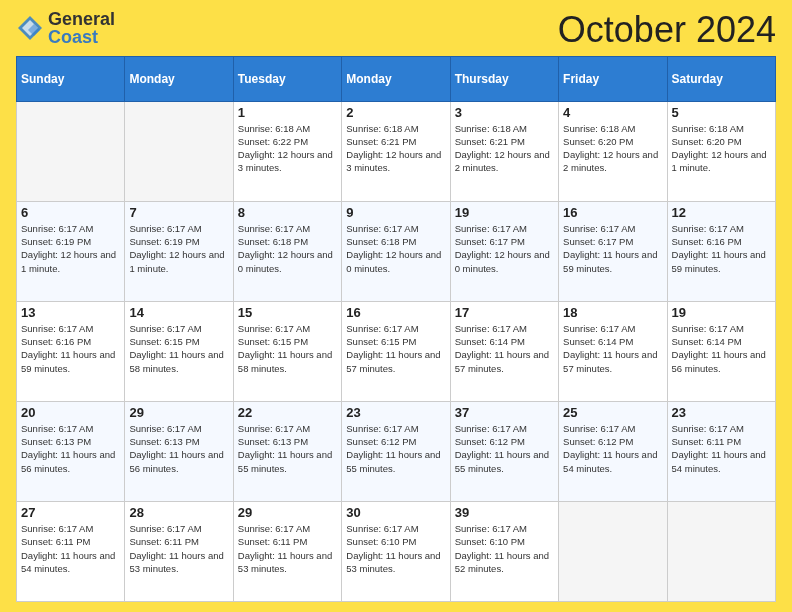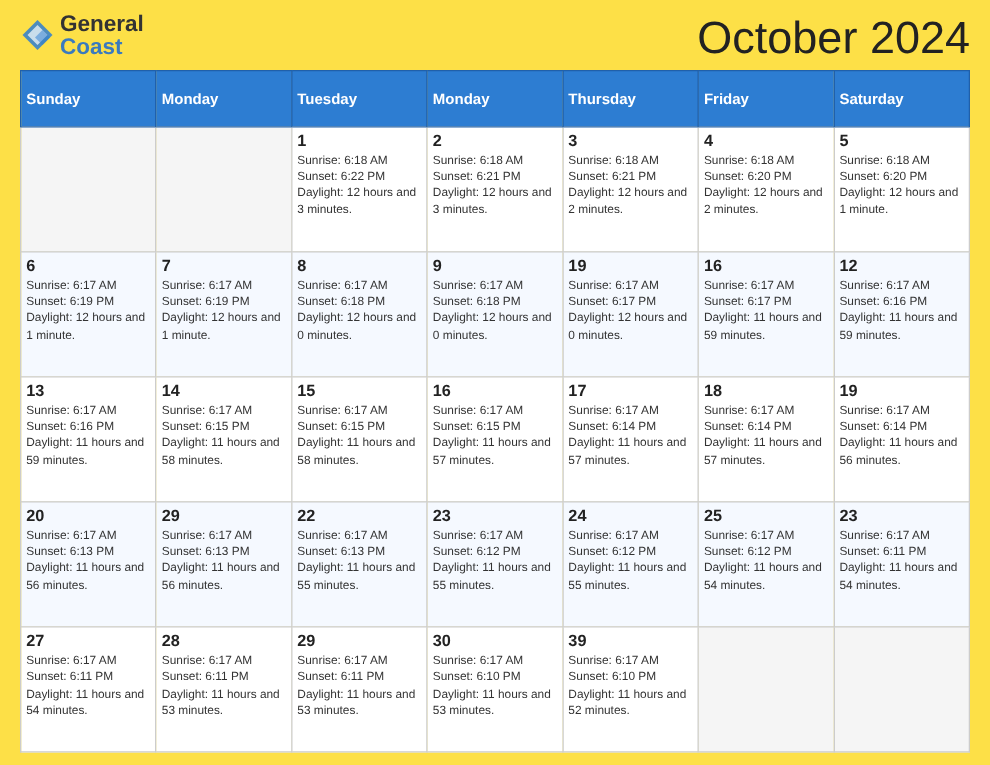--- a/index.html
+++ b/index.html
@@ -286,21 +286,21 @@
 Sunset: 6:13 PM
 Daylight: 11 hours and 55 minutes.</div>
           </td>
           <td>
             <span class="day-number">23</span>
             <div class="day-info" style="white-space: pre-wrap;">Sunrise: 6:17 AM
 Sunset: 6:12 PM
 Daylight: 11 hours and 55 minutes.</div>
           </td>
           <td>
-            <span class="day-number">24</span>
+            <span class="day-number">37</span>
             <div class="day-info" style="white-space: pre-wrap;">Sunrise: 6:17 AM
 Sunset: 6:12 PM
 Daylight: 11 hours and 55 minutes.</div>
           </td>
           <td>
             <span class="day-number">25</span>
             <div class="day-info" style="white-space: pre-wrap;">Sunrise: 6:17 AM
 Sunset: 6:12 PM
 Daylight: 11 hours and 54 minutes.</div>
           </td>

